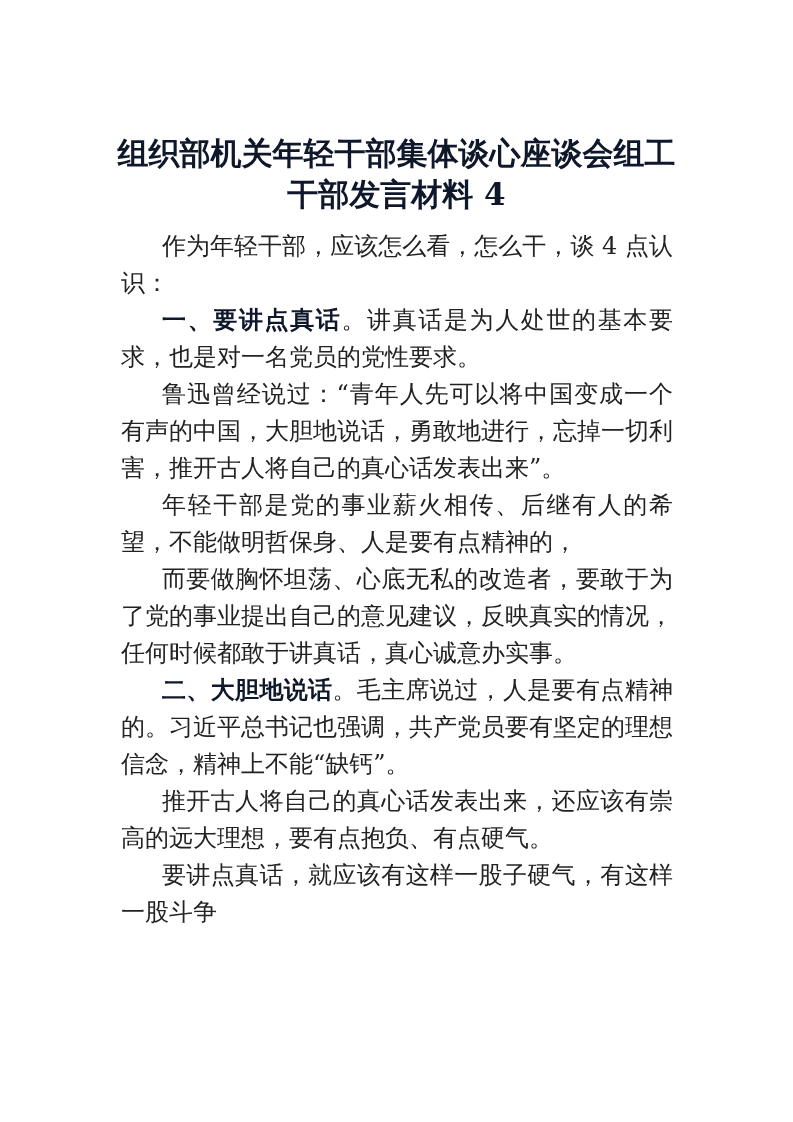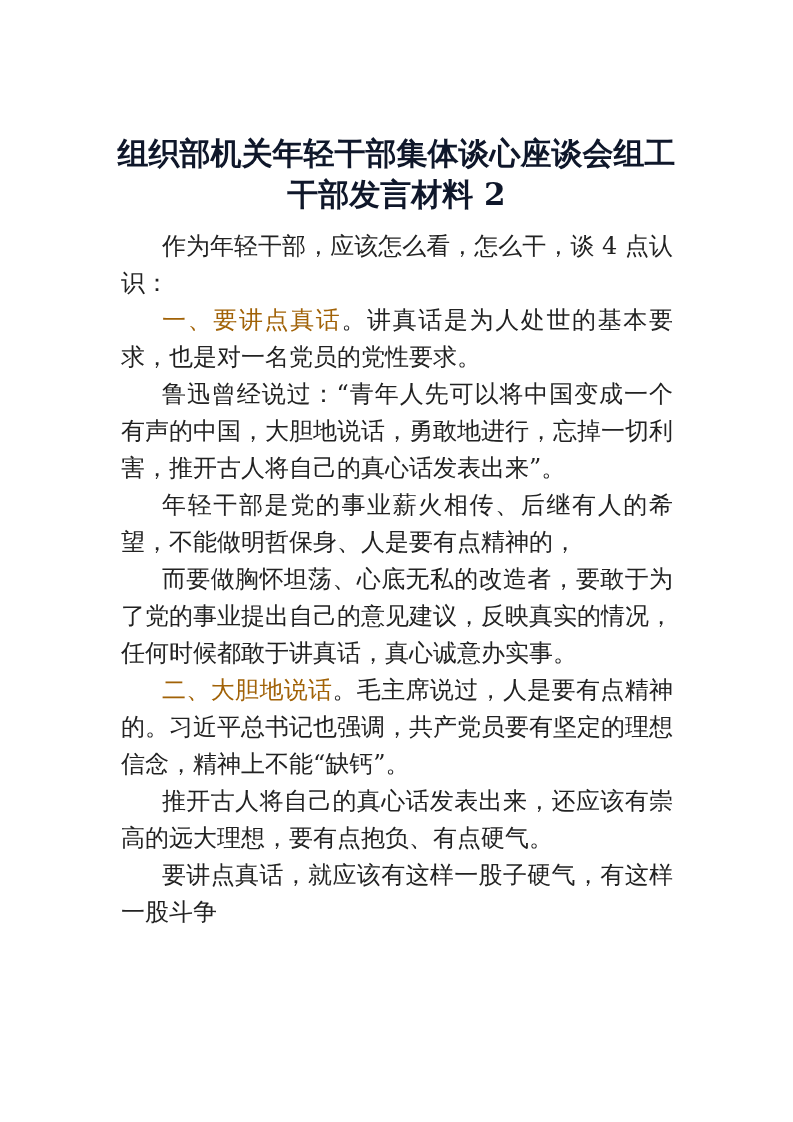--- a/index.html
+++ b/index.html
@@ -15,29 +15,29 @@
       letter-spacing: 0px;
     }
     .title .line { display: block; white-space: nowrap; }
     .body {
       position: absolute; left: 121px; top: 228px; width: 552px;
       font-family: "DejaVu Serif", "Liberation Serif", serif;
       font-size: 24px; line-height: 37px; color: #222;
       text-align: justify;
     }
     .para { margin: 0; text-indent: 41px; text-align: justify; text-align-last: auto; }
-    .para .lead { font-family: "DejaVu Sans", "Liberation Sans", sans-serif; font-weight: normal; color: #a16207; }
+    .para .lead { font-family: "DejaVu Sans", "Liberation Sans", sans-serif; font-weight: bold; color: #0f172a; }
   </style>
 </head>
 <body>
 
 <div class="page">
   <div class="title">
     <span class="line">组织部机关年轻干部集体谈心座谈会组工</span>
-    <span class="line">干部发言材料 2</span>
+    <span class="line">干部发言材料 4</span>
   </div>
 
   <div class="body">
     <p class="para"><span class="lead"></span><span>作为年轻干部，应该怎么看，怎么干，谈 4 点认识：</span></p>
     <p class="para"><span class="lead">一、要讲点真话</span><span>。讲真话是为人处世的基本要求，也是对一名党员的党性要求。</span></p>
     <p class="para"><span class="lead"></span><span>鲁迅曾经说过：“青年人先可以将中国变成一个有声的中国，大胆地说话，勇敢地进行，忘掉一切利害，推开古人将自己的真心话发表出来”。</span></p>
     <p class="para"><span class="lead"></span><span>年轻干部是党的事业薪火相传、后继有人的希望，不能做明哲保身、人是要有点精神的，</span></p>
     <p class="para"><span class="lead"></span><span>而要做胸怀坦荡、心底无私的改造者，要敢于为了党的事业提出自己的意见建议，反映真实的情况，任何时候都敢于讲真话，真心诚意办实事。</span></p>
     <p class="para"><span class="lead">二、大胆地说话</span><span>。毛主席说过，人是要有点精神的。习近平总书记也强调，共产党员要有坚定的理想信念，精神上不能“缺钙”。</span></p>
     <p class="para"><span class="lead"></span><span>推开古人将自己的真心话发表出来，还应该有崇高的远大理想，要有点抱负、有点硬气。</span></p>

